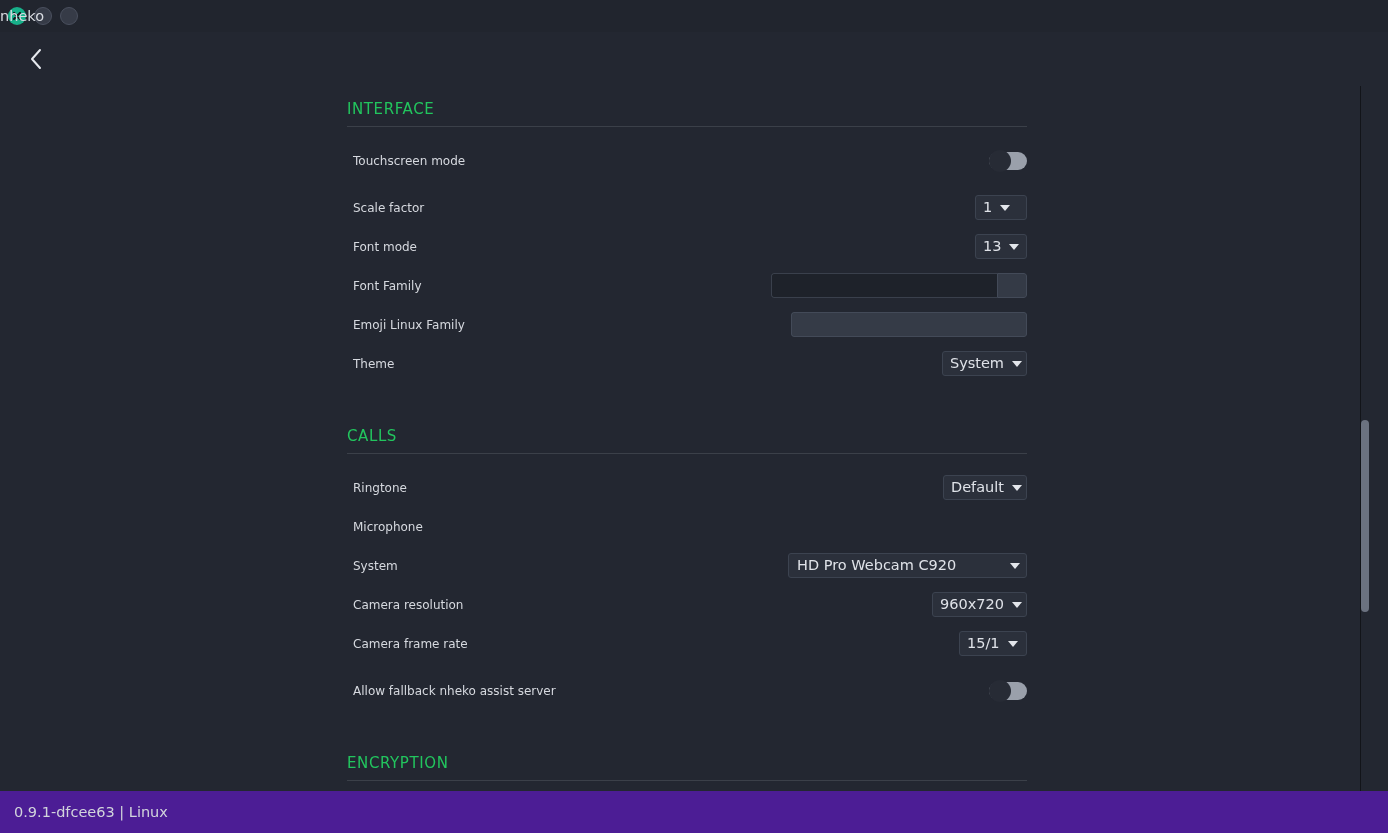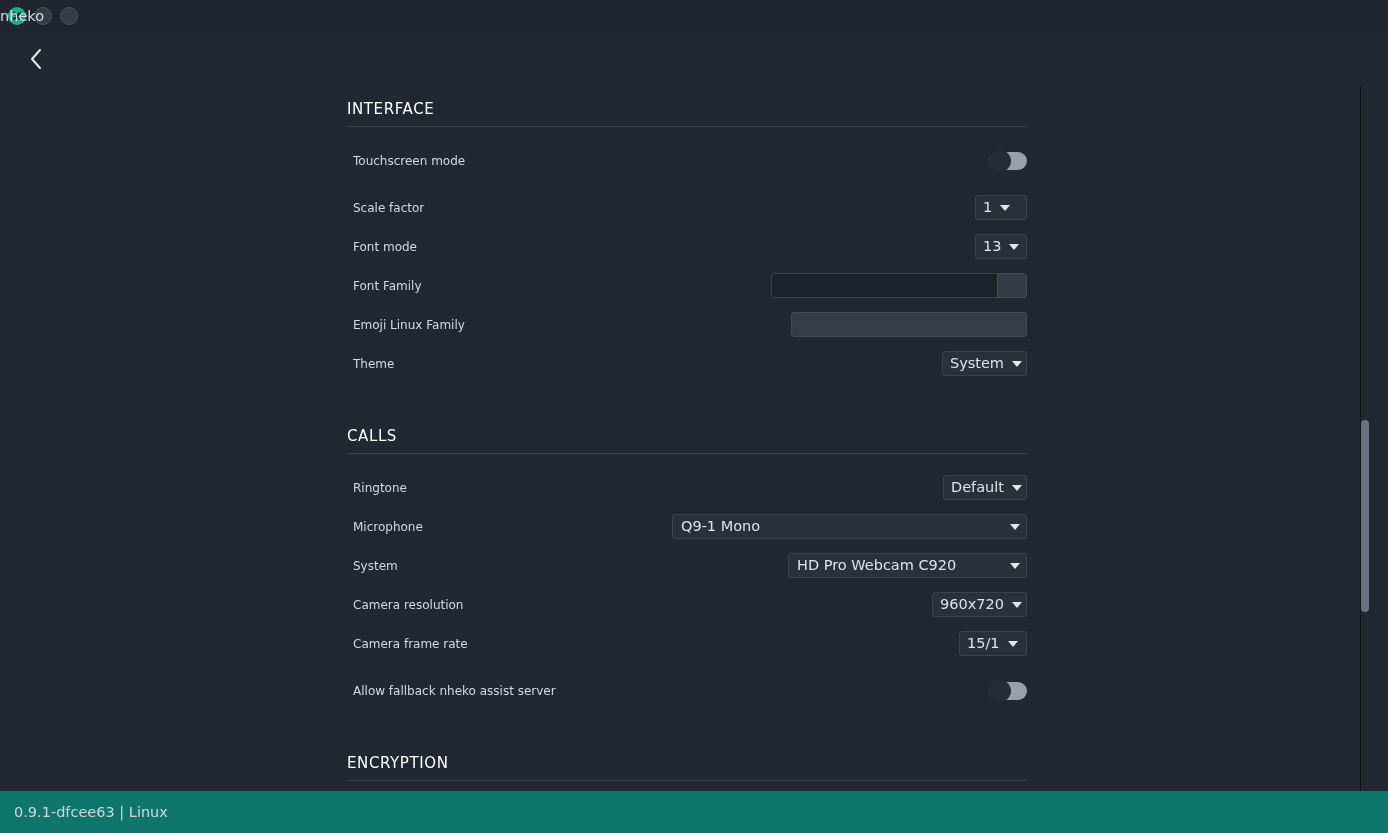--- a/index.html
+++ b/index.html
@@ -86,21 +86,21 @@
   .content {
     position: absolute;
     left: 347px;
     top: 0;
     width: 680px;
   }
 
   .section-header {
     font-size: 15px;
     letter-spacing: 0.6px;
-    color: #ffffff;
+    color: #22c55e;
     padding-top: 14px;
     padding-bottom: 8px;
   }
   .section-rule {
     height: 1px;
     background: #3b4049;
     margin-bottom: 6px;
   }
 
   .row {
@@ -234,21 +234,21 @@
     height: 705px;
     background: #121419;
   }
 
   
   .statusbar {
     position: absolute;
     left: 0; bottom: 0;
     width: 1388px;
     height: 42px;
-    background: #0f766e;
+    background: #4c1d95;
     display: flex;
     align-items: center;
   }
   .status-text {
     font-size: 14.5px;
     color: #d2d5dc;
     padding-left: 14px;
   }
 
   
@@ -364,26 +364,20 @@
       <div class="row-ctl">
         <div class="combo compact">
           <span class="cval">Default</span>
           <span class="caret"></span>
         </div>
       </div>
     </div>
 
     <div class="row">
       <div class="row-label">Microphone</div>
-      <div class="row-ctl">
-        <div class="combo wide" style="width:355px">
-          <span class="cval">Q9-1 Mono</span>
-          <span class="caret"></span>
-        </div>
-      </div>
     </div>
 
     <div class="row">
       <div class="row-label">System</div>
       <div class="row-ctl">
         <div class="combo wide" style="width:239px">
           <span class="cval">HD Pro Webcam C920</span>
           <span class="caret"></span>
         </div>
       </div>

